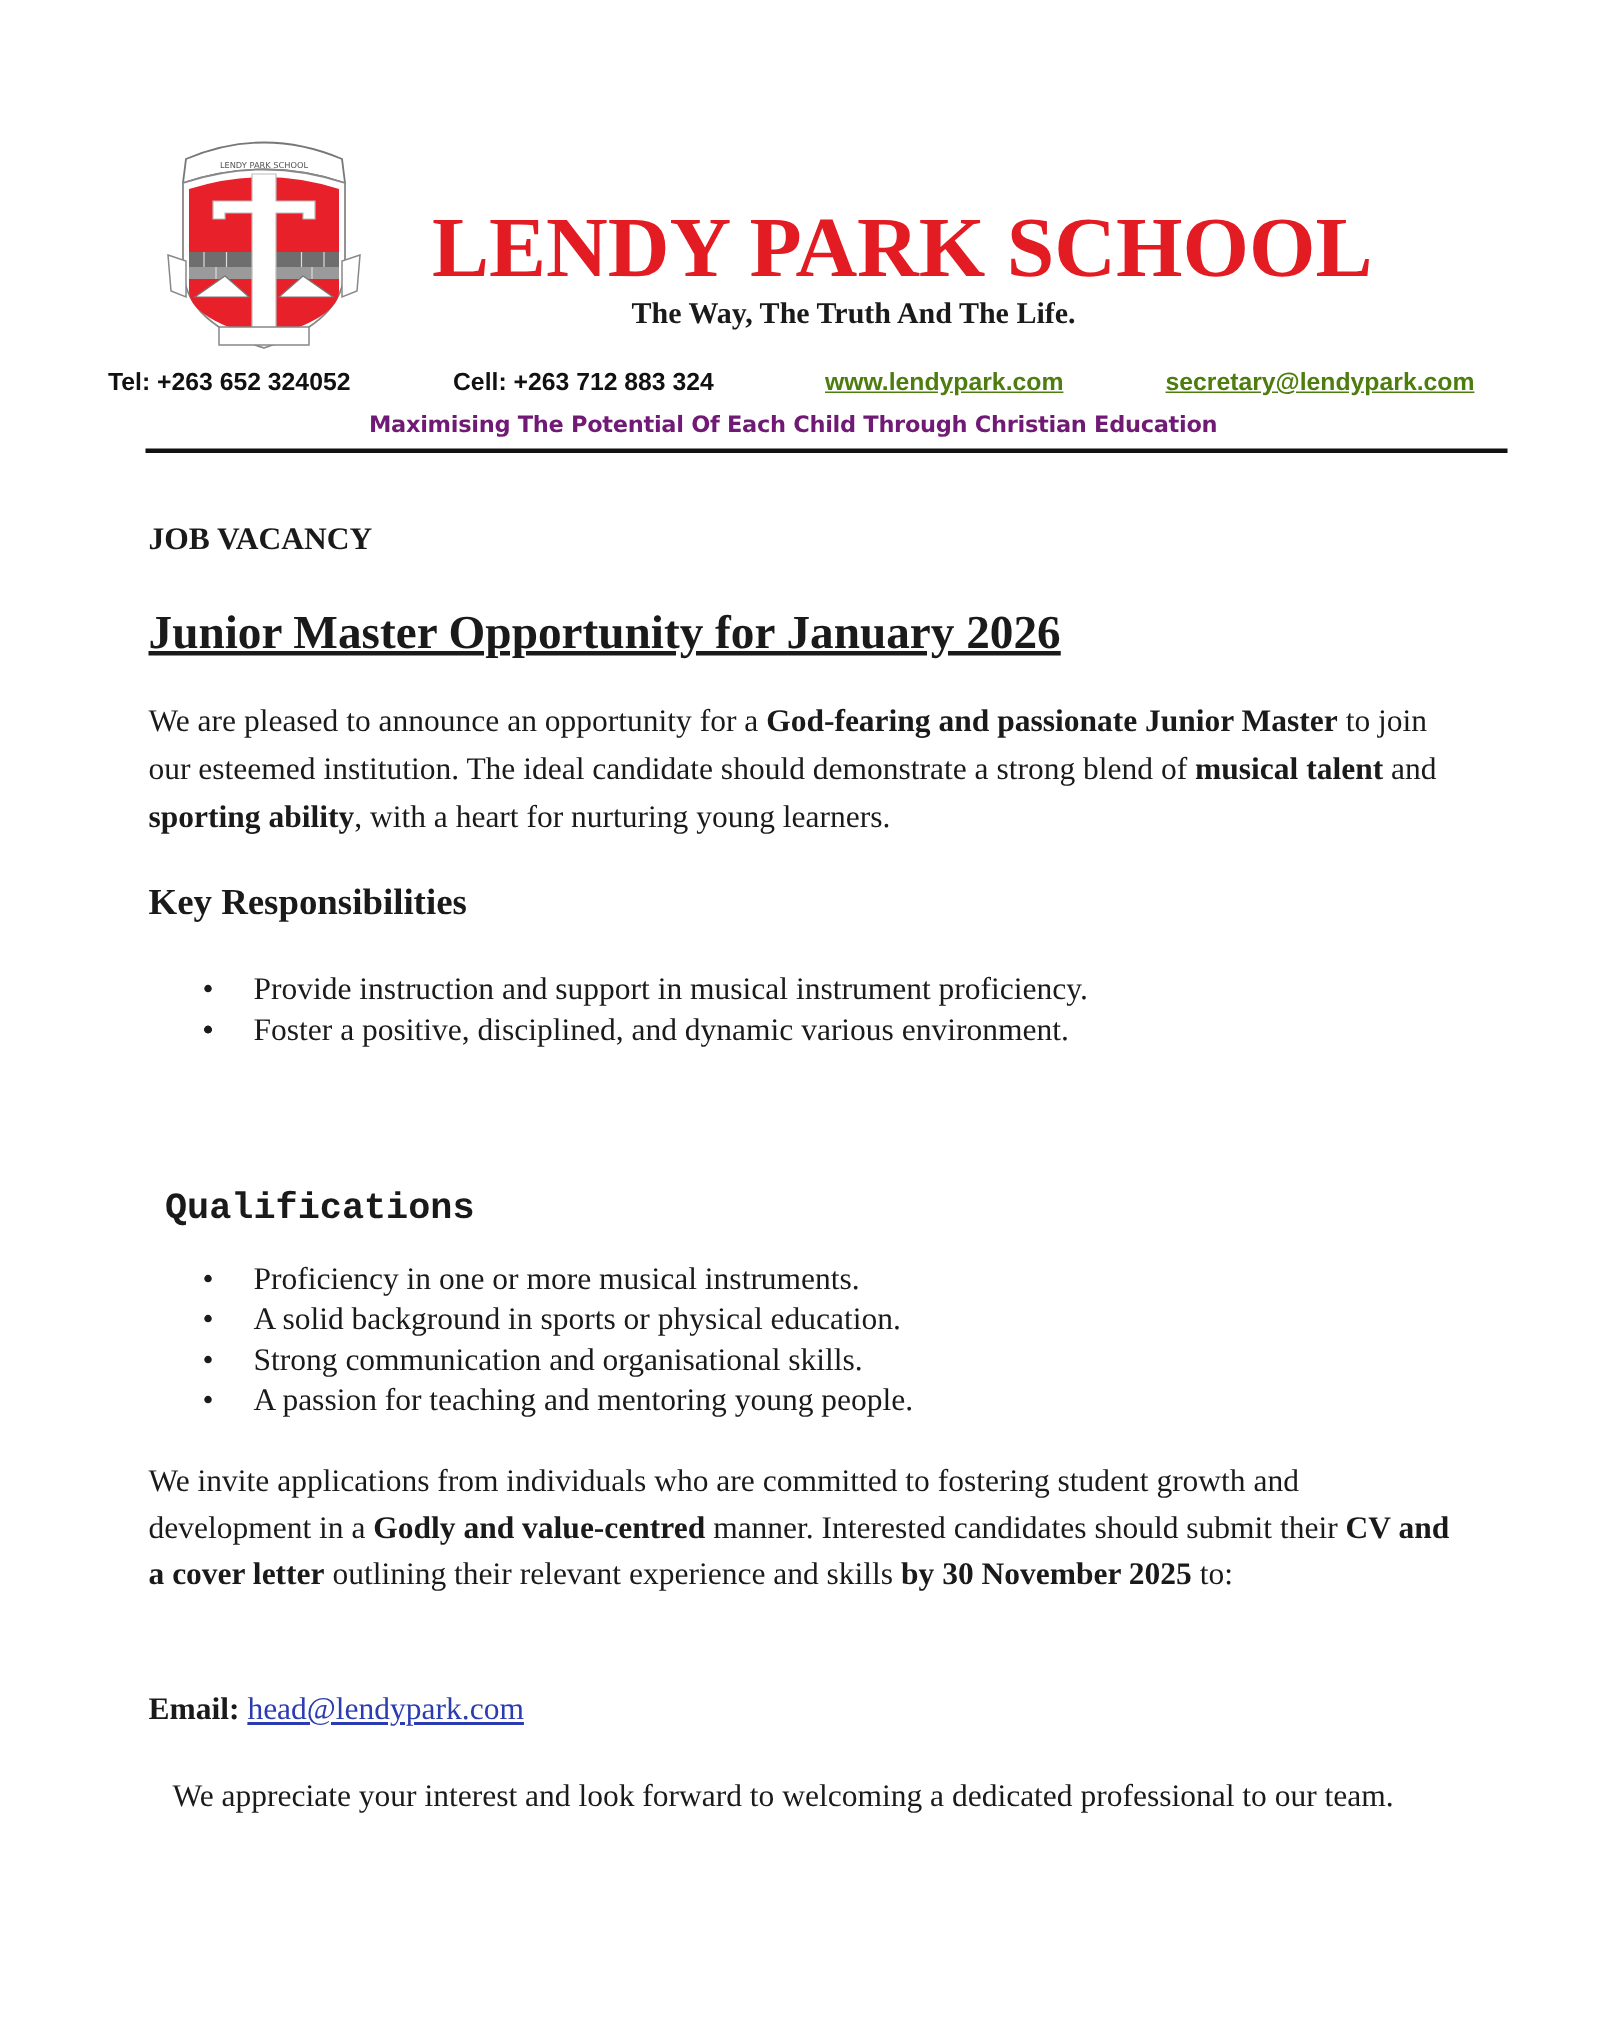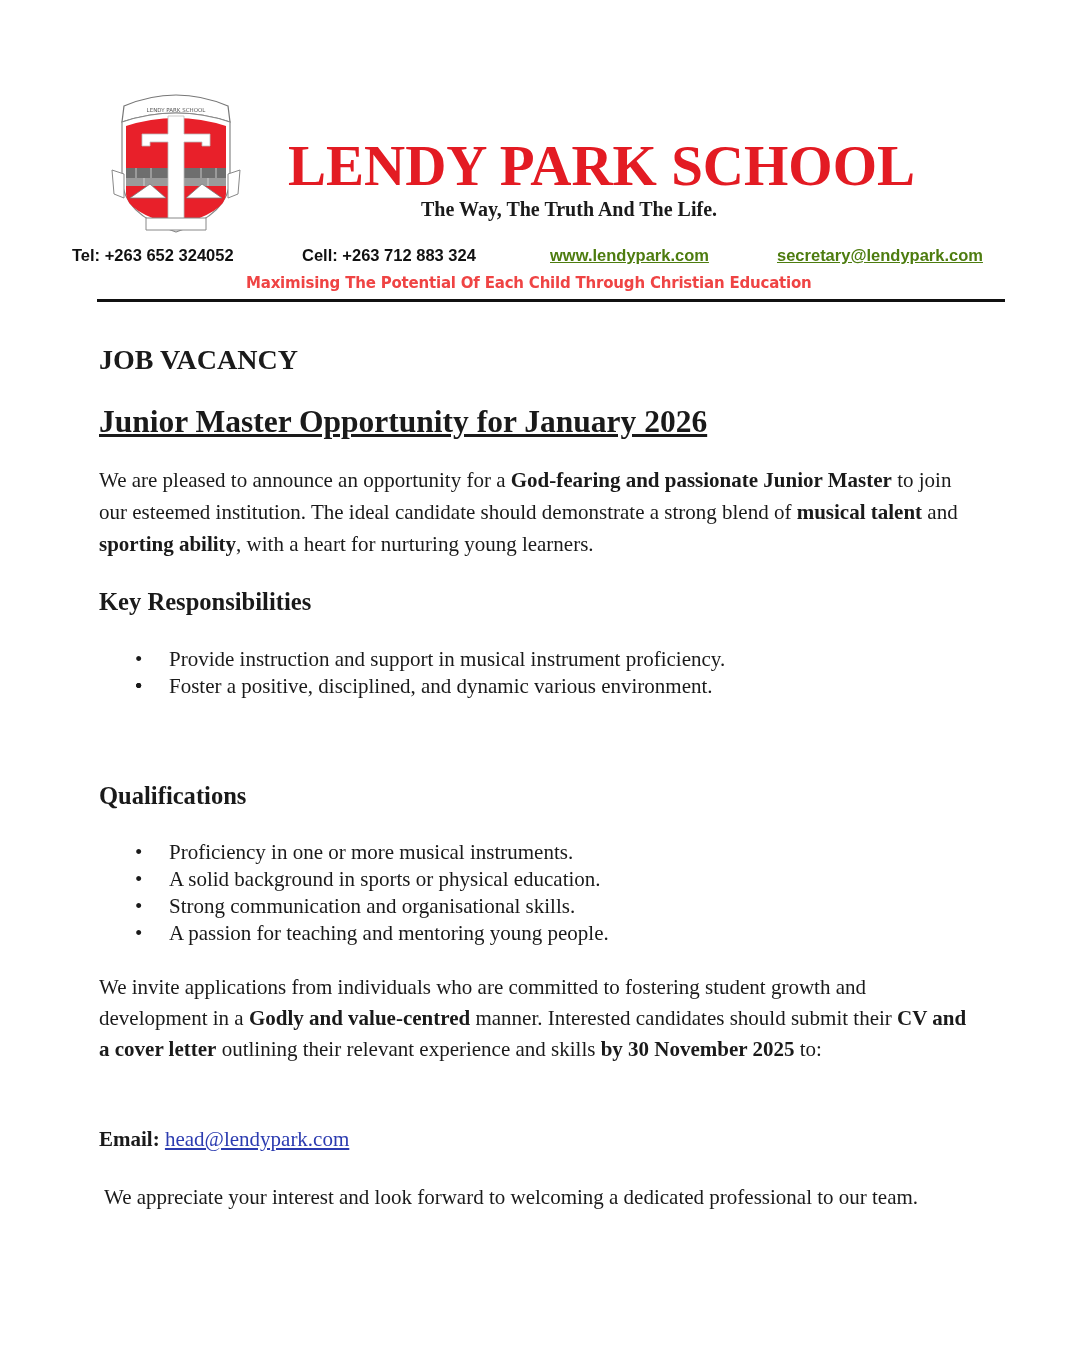--- a/index.html
+++ b/index.html
@@ -66,21 +66,21 @@
     .contact-row .web { left: 478px; }
     .contact-row .mail { left: 705px; }
     .tagline {
       position: absolute;
       left: 246px;
       top: 272px;
       font-family: "DejaVu Sans", sans-serif;
       font-weight: bold;
       font-size: 15px;
       line-height: 22px;
-      color: #ef4444;
+      color: #701a75;
       white-space: nowrap;
       letter-spacing: -0.2px;
     }
     .divider {
       position: absolute;
       left: 97px;
       top: 299px;
       width: 908px;
       height: 3px;
       background: #111111;
@@ -90,21 +90,21 @@
       left: 99px;
       top: 344px;
       width: 880px;
       font-family: "Liberation Serif", serif;
       font-size: 21px;
       line-height: 31px;
       color: #1a1a1a;
     }
     .h-vacancy {
       font-weight: bold;
-      font-size: 28px;
+      font-size: 21px;
       margin: 0;
       position: absolute;
       top: 0;
       left: 0;
     }
     .h-opportunity {
       font-weight: bold;
       text-decoration: underline;
       margin: 0;
       position: absolute;
@@ -144,22 +144,23 @@
     }
     .list li .bullet {
       position: absolute;
       left: 36px;
       top: 0;
     }
     .h-qual {
       position: absolute;
       top: 436px;
       left: 0;
-      margin: 0;
-      font-weight: bold;
+      margin: 11px;
+      font-weight: bold;
+      font-family: Liberation Mono, monospace;
     }
     .p-invite {
       position: absolute;
       top: 628px;
       left: 0;
       width: 870px;
       margin: 0;
       line-height: 31px;
     }
     .p-email {
@@ -169,21 +170,21 @@
       margin: 0;
       white-space: nowrap;
     }
     .p-email a {
       color: #2b3bb0;
       text-decoration: underline;
     }
     .p-closing {
       position: absolute;
       top: 838px;
-      left: 5px;
+      left: 16px;
       width: 870px;
       margin: 0;
       line-height: 31px;
     }
     b { font-weight: bold; }
   </style>
 </head>
 <body>
 
 <div class="logo">

